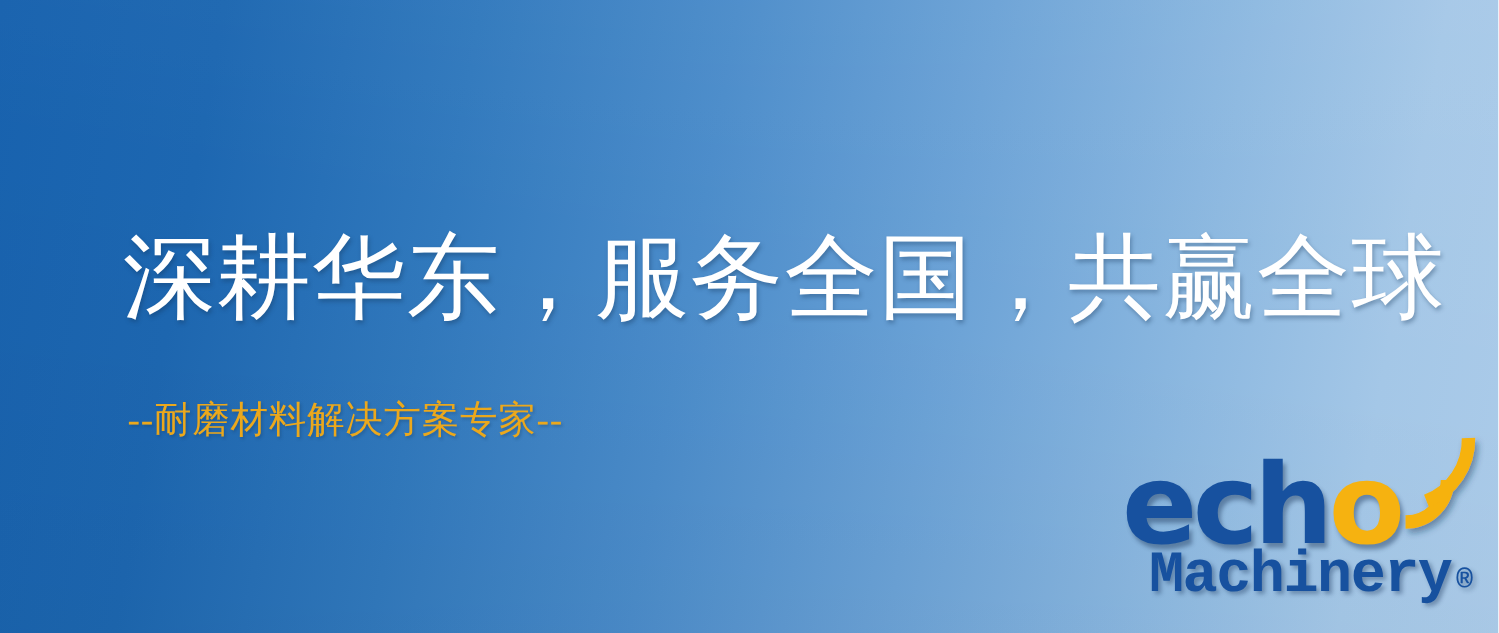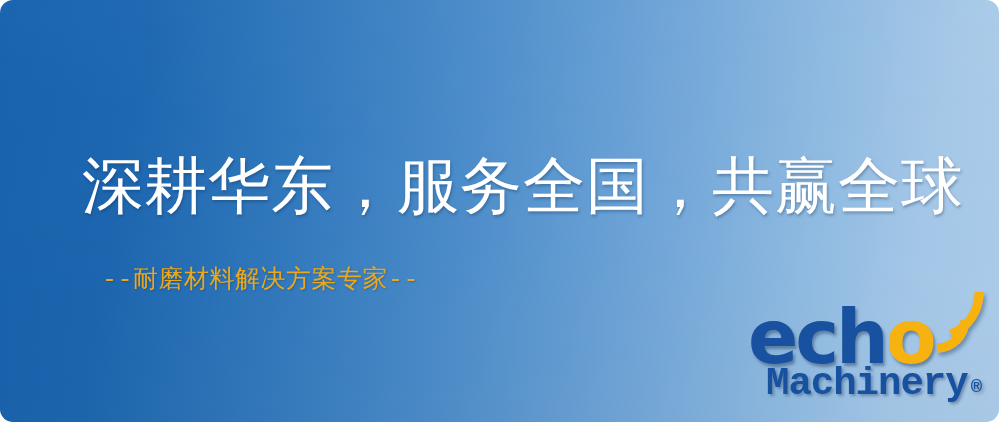--- a/index.html
+++ b/index.html
@@ -21,21 +21,20 @@
     background:
       linear-gradient(100deg,
         #1862ae 0%,
         #1d67b1 14%,
         #3179bd 30%,
         #4b8cca 46%,
         #6ba2d6 62%,
         #8cb8e0 78%,
         #a4c7e7 90%,
         #abcbe9 100%);
-    border-radius: 13px;
   }
   
   .banner-shade {
     position: absolute;
     inset: 0;
     background: linear-gradient(190deg, rgba(255,255,255,0.045) 0%, rgba(0,0,0,0.00) 45%, rgba(0,0,0,0.035) 100%);
     pointer-events: none;
   }
 
   
@@ -48,23 +47,23 @@
     line-height: 76px;
     letter-spacing: 1px;
     color: #ffffff;
     white-space: nowrap;
     text-shadow: 1px 2px 3px rgba(16,48,84,0.35);
   }
 
   
   .subtitle {
     position: absolute;
-    left: 102px;
+    left: 85px;
     top: 265px;
-    font-family: Liberation Mono, monospace;
+    font-family: Liberation Serif, serif;
     font-size: 25px;
     line-height: 32px;
     letter-spacing: 0.5px;
     color: #eba81c;
     white-space: nowrap;
     text-shadow: 1px 1px 2px rgba(20,52,90,0.30);
     text-align: right;
   }
 
   

